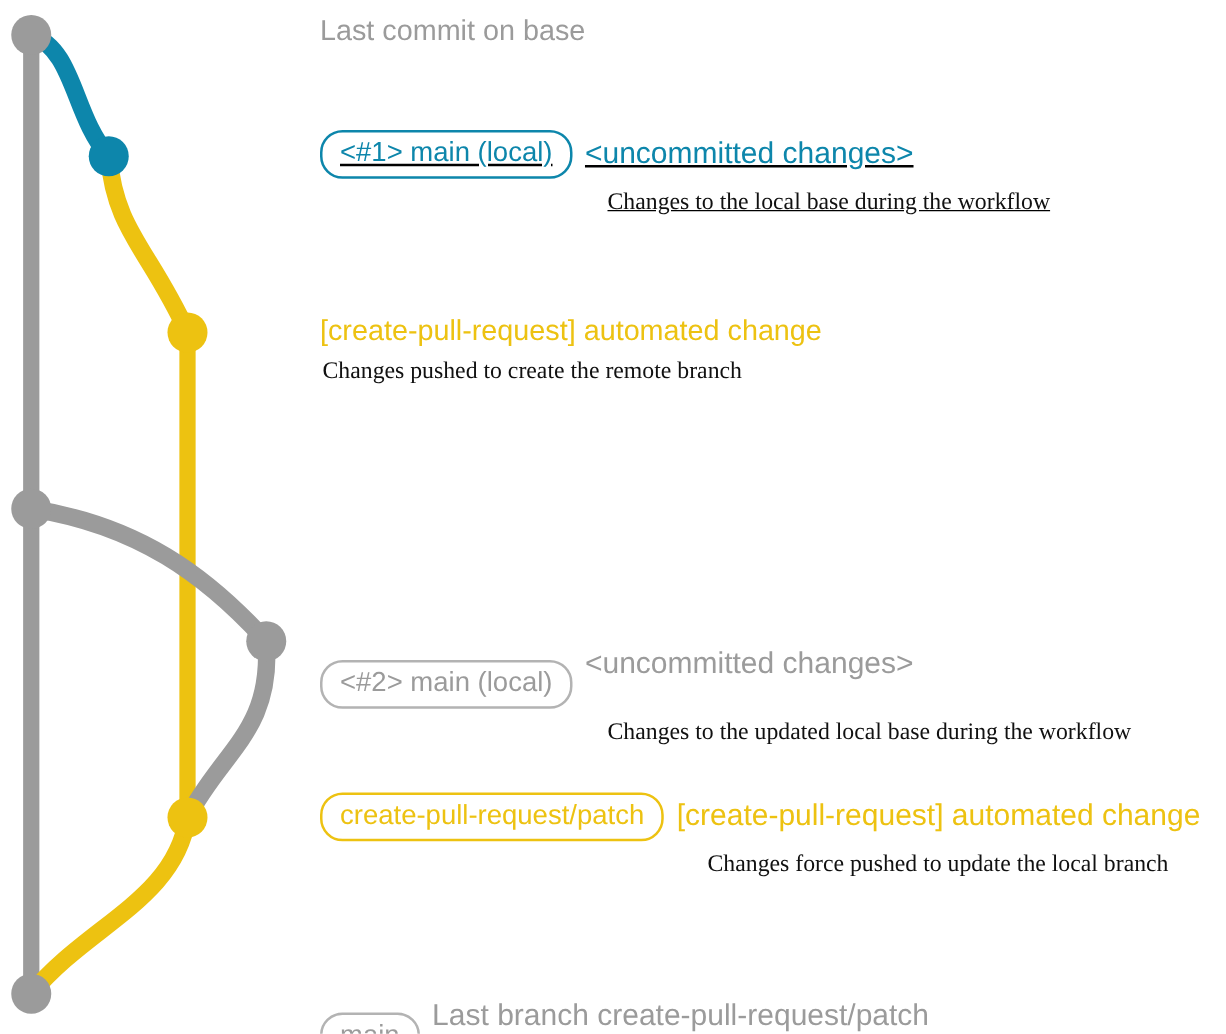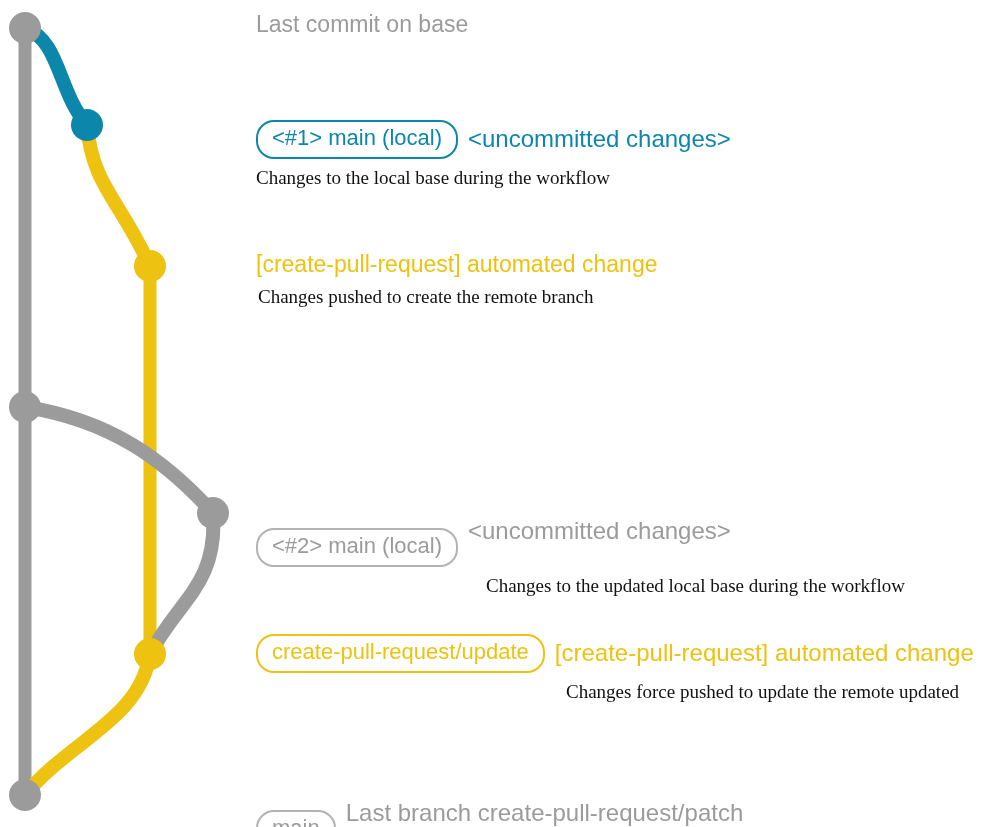--- a/index.html
+++ b/index.html
@@ -92,48 +92,48 @@
     <circle cx="25" cy="407" r="16" fill="#9b9b9b"></circle>
     <circle cx="213" cy="513" r="16" fill="#9b9b9b"></circle>
     <circle cx="150" cy="654" r="16" fill="#edc211"></circle>
     <circle cx="25" cy="795" r="16" fill="#9b9b9b"></circle>
   </svg>
 
   <div class="ann" style="left:256px;top:12px;">
     <div class="headline gray">Last commit on base</div>
   </div>
 
-  <div class="ann" style="left:256px;top:120px;">
+  <div class="ann" style="left:256px;top:104px;text-decoration:underline;">
     <div class="row">
       <span class="pill blue">&lt;#1&gt; main (local)</span>
       <span class="subject blue">&lt;uncommitted changes&gt;</span>
     </div>
-    <div class="desc" style="margin-top:8px;">Changes to the local base during the workflow</div>
+    <div class="desc" style="margin-left:230px;margin-top:8px;">Changes to the local base during the workflow</div>
   </div>
 
   <div class="ann" style="left:256px;top:252px;">
     <div class="headline yellow">[create-pull-request] automated change</div>
     <div class="desc" style="margin-left:2px;margin-top:8px;">Changes pushed to create the remote branch</div>
   </div>
 
 
   <div class="ann" style="left:256px;top:496px;">
     <div class="row">
       <span class="pill gray">&lt;#2&gt; main (local)</span>
       <span class="subject gray">&lt;uncommitted changes&gt;</span>
     </div>
     <div class="desc" style="margin-left:230px;margin-top:8px;">Changes to the updated local base during the workflow</div>
   </div>
 
   <div class="ann" style="left:256px;top:634px;">
     <div class="row">
-      <span class="pill yellow">create-pull-request/update</span>
+      <span class="pill yellow">create-pull-request/patch</span>
       <span class="subject yellow">[create-pull-request] automated change</span>
     </div>
-    <div class="desc" style="margin-left:310px;margin-top:8px;">Changes force pushed to update the remote updated</div>
+    <div class="desc" style="margin-left:310px;margin-top:8px;">Changes force pushed to update the local branch</div>
   </div>
 
   <div class="ann" style="left:256px;top:778px;">
     <div class="row">
       <span class="pill gray">main</span>
       <span class="subject gray">Last branch create-pull-request/patch</span>
     </div>
   </div>
 
 </div>

